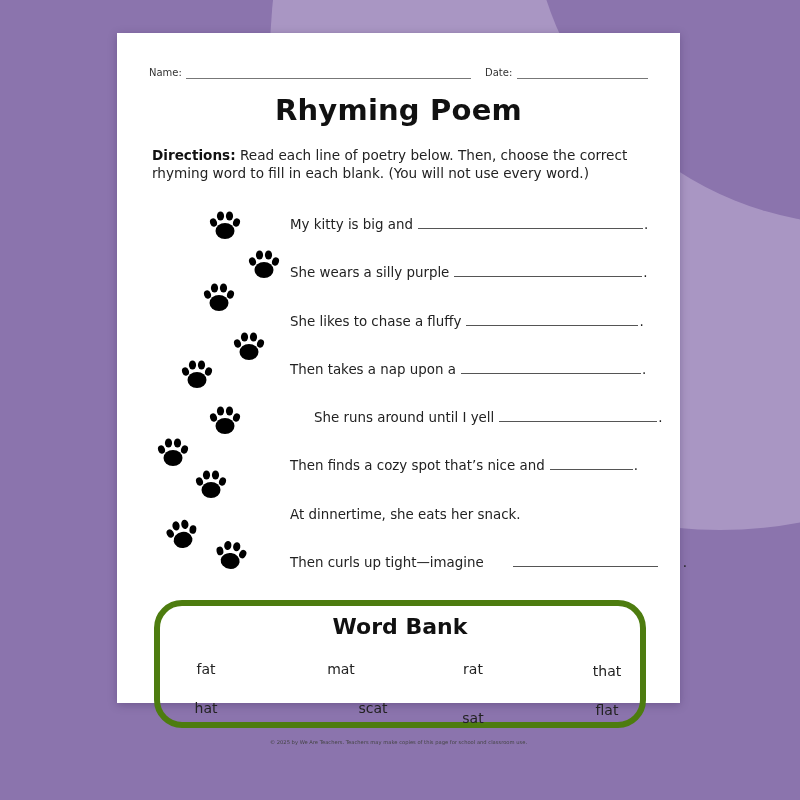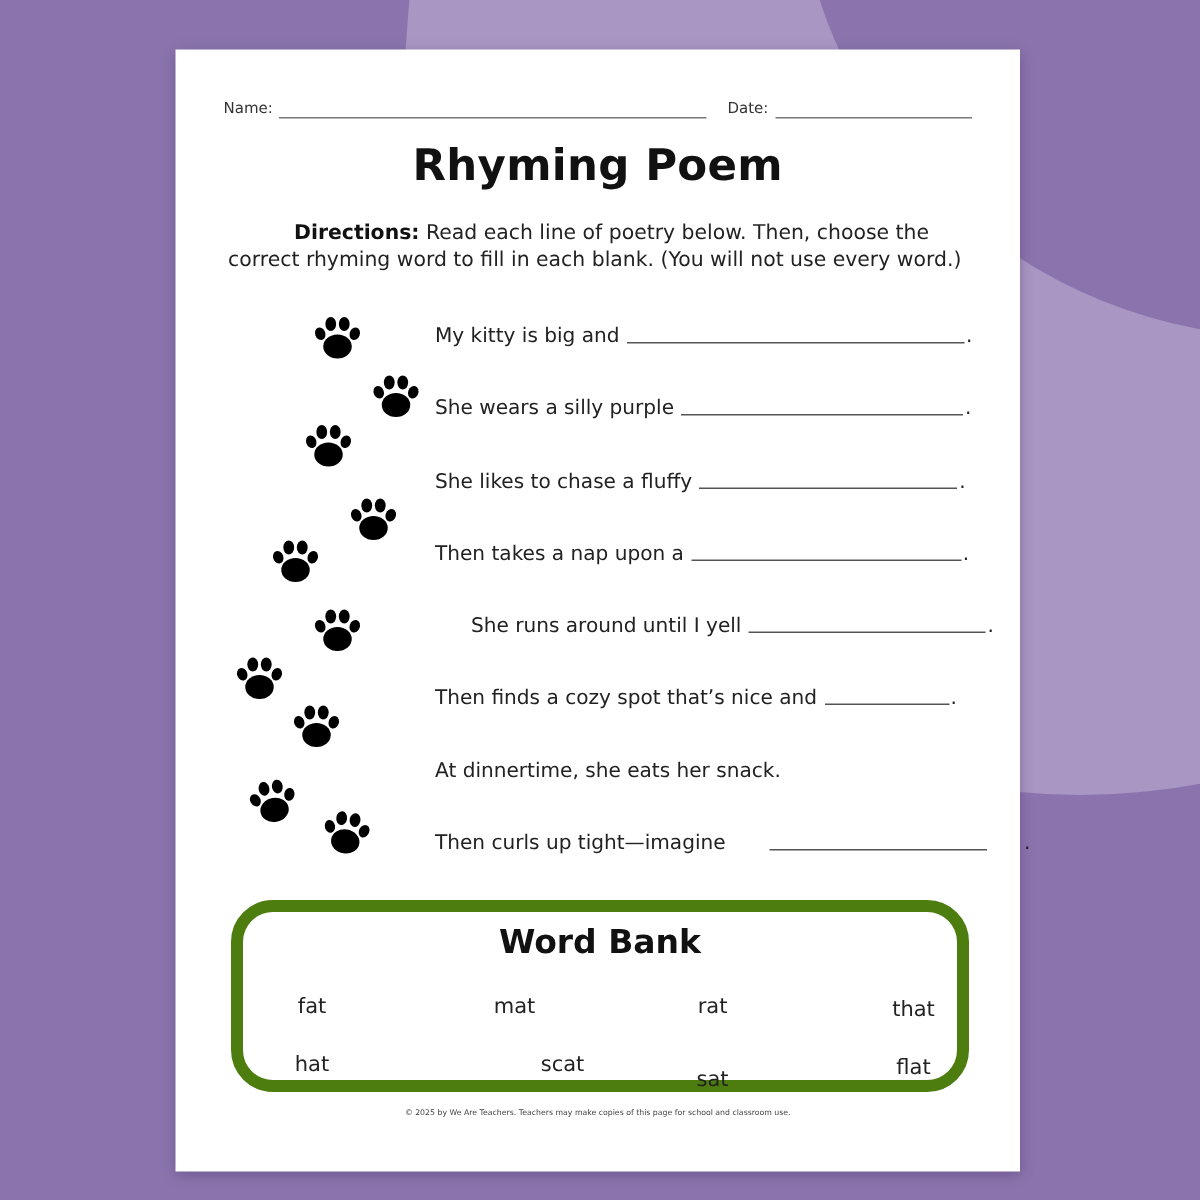--- a/index.html
+++ b/index.html
@@ -10,46 +10,46 @@
   }
   .bg-light {
     position:absolute; border-radius:50%; background:#a996c3;
     left:270px; top:-420px; width:900px; height:950px;
   }
   .bg-dark {
     position:absolute; border-radius:50%; background:#8b74ad;
     left:531px; top:-420px; width:660px; height:645px;
   }
   .page {
-    position:absolute; left:117px; top:33px; width:563px; height:748px;
+    position:absolute; left:117px; top:33px; width:563px; height:670px;
     background:#ffffff;
     box-shadow: 0 2px 8px rgba(60,40,90,0.35);
   }
   .hdr-row { position:absolute; top:34px; left:32px; right:32px; height:16px; font-size:10px; color:#333; }
   .hdr-label { position:absolute; top:0; }
   .hdr-line { position:absolute; top:11px; height:0; border-bottom:1px solid #777; }
   .title {
     position:absolute; top:60px; left:0; right:0; text-align:center;
     font-size:29px; font-weight:bold; color:#111; letter-spacing:0.2px;
   }
   .directions {
     position:absolute; top:113px; left:35px; width:500px;
     font-size:13.6px; line-height:18px; color:#222;
   }
-  .directions b { color:#111;margin-left:44px; }
+  .directions b { color:#111; }
   .poem-line {
     position:absolute; left:173px; font-size:13.4px; color:#222; white-space:nowrap;
     display:flex; align-items:flex-end;
   }
   .blank { display:inline-block; border-bottom:1px solid #555; height:1px; margin-left:5px; margin-bottom:3px; }
   .period { margin-left:1px; }
   .paw { position:absolute; width:34px; height:34px; }
   .word-bank {
     position:absolute; left:37px; top:567px; width:492px; height:128px;
-    border:8px solid #4d7c0f; border-radius:28px; box-sizing:border-box;
+    border:6px solid #4d7c0f; border-radius:28px; box-sizing:border-box;
   }
   .wb-title {
     position:absolute; top:8px; left:0; right:0; text-align:center;
     font-size:22px; font-weight:bold; color:#111;
   }
   .wb-word { position:absolute; font-size:14px; color:#222; transform:translateX(-50%); }
   .footer {
     position:absolute; top:706px; left:0; right:0; text-align:center;
     font-size:5.2px; color:#444;
   }

